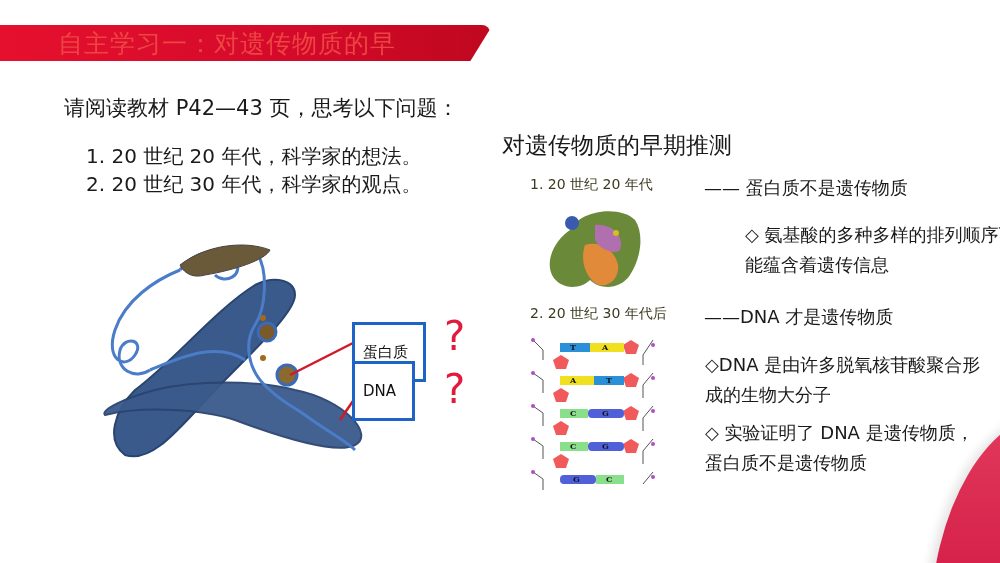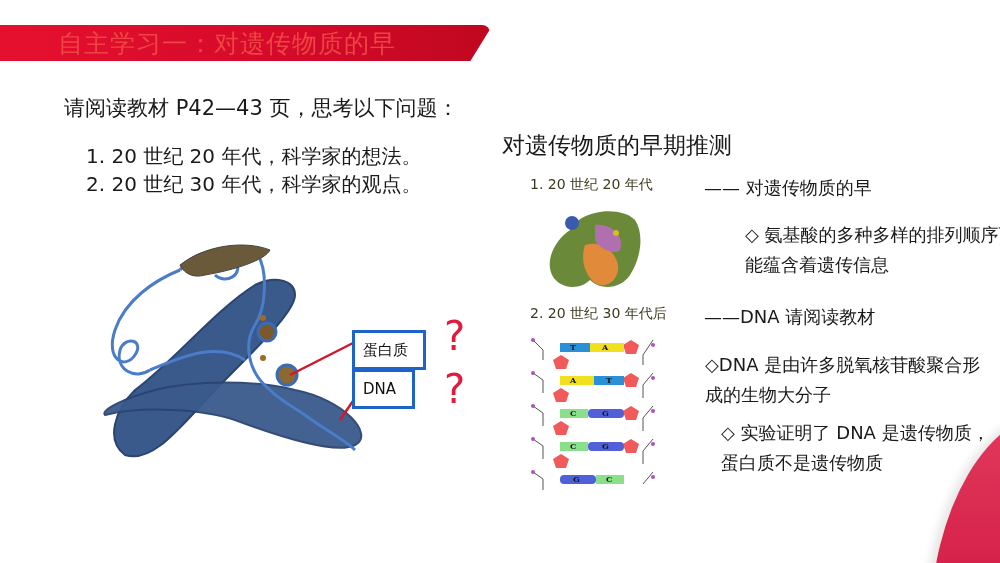--- a/index.html
+++ b/index.html
@@ -20,34 +20,34 @@
     position: absolute; left: 58px; top: 27px; height: 34px; line-height: 34px;
     color: #ef4444; font-size: 25px; letter-spacing: 1px; white-space: nowrap;
   }
   .intro { position: absolute; left: 64px; top: 94px; font-size: 21px; white-space: nowrap; }
   .q { position: absolute; left: 86px; font-size: 20px; white-space: nowrap; }
   .q1 { top: 143px; } .q2 { top: 171px; }
 
   .fig-left { position: absolute; left: 95px; top: 240px; width: 380px; height: 220px; }
   .label-box {
     position: absolute; border: 3px solid #1e64c8; background: #fff;
-    font-size: 15px; color: #111; padding: 4px 8px; height: 26px; line-height: 26px; margin-top: 8px;
+    font-size: 15px; color: #111; padding: 14px 8px; height: 26px; line-height: 26px;
   }
   .lb-protein { left: 352px; top: 322px; width: 52px; }
   .lb-dna { left: 352px; top: 361px; width: 41px; }
   .qmark { position: absolute; font-size: 40px; color: #e01b3c; line-height: 40px; font-family: "DejaVu Sans", sans-serif; }
   .qm1 { left: 444px; top: 316px; } .qm2 { left: 444px; top: 369px; }
 
   .r-head { position: absolute; left: 502px; top: 130px; font-size: 23px; white-space: nowrap; }
   .era { position: absolute; left: 490px; font-size: 14px; color: #3b3a1e; white-space: nowrap; margin-left: 40px; }
   .era1 { top: 176px; } .era2 { top: 305px; text-align: center; }
   .claim { position: absolute; left: 704px; font-size: 18px; white-space: nowrap; }
   .claim1 { top: 176px; } .claim2 { top: 305px; }
   .bullet { position: absolute; left: 705px; width: 280px; font-size: 18px; line-height: 30px; }
-  .b1 { top: 220px; margin-left: 40px; } .b2 { top: 350px; } .b3 { top: 418px; margin-left: 16px; }
+  .b1 { top: 220px; margin-left: 40px; } .b2 { top: 350px; } .b3 { top: 418px; }
 
   .protein-img { position: absolute; left: 540px; top: 205px; width: 110px; height: 88px; }
   .dna-img { position: absolute; left: 528px; top: 335px; width: 130px; height: 162px; }
 
   .corner-deco {
     position: absolute; right: -60px; top: 410px; width: 130px; height: 220px;
     background: linear-gradient(180deg, #e23a5c 0%, #d11843 100%);
     border-radius: 100% 0 0 0;
     box-shadow: -6px 0 10px rgba(0,0,0,0.1);
   }
@@ -88,33 +88,33 @@
 </svg>
 
 <div class="label-box lb-protein">蛋白质</div>
 <div class="label-box lb-dna">DNA</div>
 <div class="qmark qm1">?</div>
 <div class="qmark qm2">?</div>
 
 <div class="r-head">对遗传物质的早期推测</div>
 
 <div class="era era1">1. 20 世纪 20 年代</div>
-<div class="claim claim1">—— 对遗传物质的早</div>
+<div class="claim claim1">—— 蛋白质不是遗传物质</div>
 <div class="bullet b1">◇ 氨基酸的多种多样的排列顺序可能蕴含着遗传信息</div>
 
 <svg class="protein-img" viewBox="0 0 110 88">
   <path d="M30,25 C40,5 80,0 95,15 C105,30 100,55 90,70 C80,85 60,85 50,75 C40,85 20,85 12,70 C5,55 15,35 30,25 Z" fill="#6a8a3a"></path>
   <path d="M45,40 C60,35 75,45 78,60 C80,75 65,85 55,78 C45,70 40,55 45,40 Z" fill="#e08a3a"></path>
   <path d="M55,20 C70,18 85,30 80,45 C75,50 60,45 55,35 Z" fill="#b070b0"></path>
   <circle cx="32" cy="18" r="7" fill="#3a5ab0"></circle>
   <circle cx="76" cy="28" r="3" fill="#d0c020"></circle>
 </svg>
 
 <div class="era era2">2. 20 世纪 30 年代后</div>
-<div class="claim claim2">——DNA 请阅读教材</div>
+<div class="claim claim2">——DNA 才是遗传物质</div>
 
 <svg class="dna-img" viewBox="0 0 130 162">
   <g fill="#f05a5a">
     <polygon points="25,25 33,20 41,25 38,34 28,34"></polygon>
     <polygon points="25,58 33,53 41,58 38,67 28,67"></polygon>
     <polygon points="25,91 33,86 41,91 38,100 28,100"></polygon>
     <polygon points="25,124 33,119 41,124 38,133 28,133"></polygon>
     <polygon points="95,10 103,5 111,10 108,19 98,19"></polygon>
     <polygon points="95,43 103,38 111,43 108,52 98,52"></polygon>
     <polygon points="95,76 103,71 111,76 108,85 98,85"></polygon>

